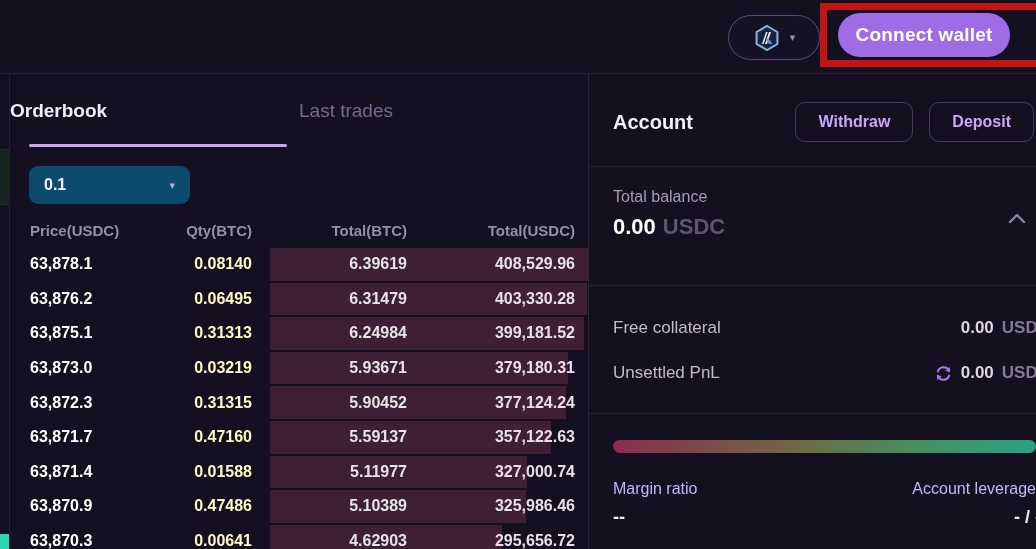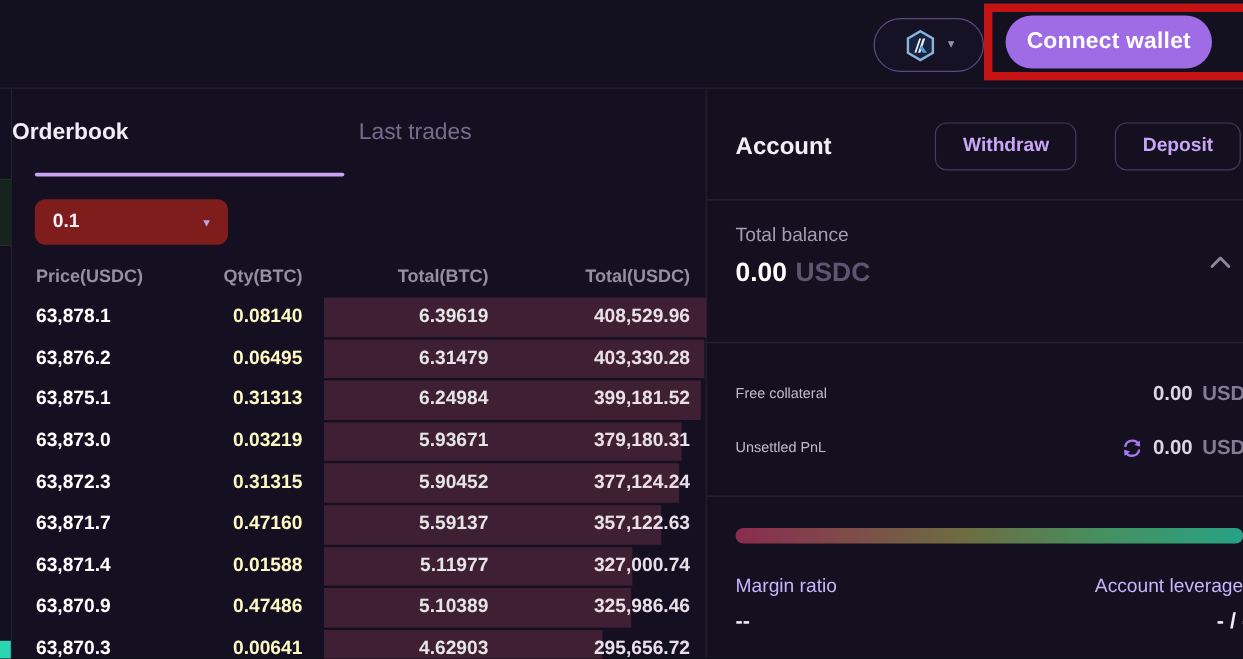--- a/index.html
+++ b/index.html
@@ -58,21 +58,21 @@
     position:relative; width:50%; display:flex; align-items:center; 
     font-size:19px; color:#756b8c; cursor:pointer; font-weight:500;
   }
   .ob-tab.active { color:#f2eef8; font-weight:700; }
   .ob-tab.active::after {
     content:""; position:absolute; bottom:0; left:19px; width:258px; height:3px;
     background:#c9a3f5; border-radius:2px;
   }
   .ob-controls { padding:19px 0 10px 19px; }
   .tick-dropdown {
-    width:161px; height:38px; background:#7f1d1d; border-radius:9px;
+    width:161px; height:38px; background:#0c4a6e; border-radius:9px;
     display:flex; align-items:center; justify-content:space-between;
     padding:0 15px; cursor:pointer;
   }
   .tick-dropdown .val { font-size:16px; font-weight:600; color:#f4f1fa; }
   .tick-dropdown .caret { font-size:11px; color:#b4a6e8; }
 
   .ob-grid {
     display:grid; grid-template-columns:116px 106px 155px 168px;
     padding:0 14px 0 20px; align-items:center; width:100%;
   }
@@ -91,40 +91,40 @@
   .ob-row .c-tbtc  { color:#e5e5e5;padding-left:40px; }
   .ob-row .c-tusdc { color:#eadfe9; }
 
   
   .acct-panel { flex:1; background:#141020; position:relative; }
   .acct-header {
     height:93px; display:flex; align-items:center;
     padding:4px 2px 0 24px; border-bottom:1px solid #292337;
   }
   .acct-title { font-size:20px; font-weight:700; color:#f2eff7; }
-  .acct-btns { margin-left:auto; display:flex; gap:32px; }
+  .acct-btns { margin-left:auto; display:flex; gap:16px; }
   .acct-btn {
     background:transparent; border:1px solid #463a60; border-radius:10px;
     color:#c9a6f8; font-size:16px; font-weight:700; font-family:inherit;
     padding:10px 22px; cursor:pointer; white-space:nowrap;
   }
   .acct-balance {
     height:119px; padding:21px 0 0 24px; position:relative;
     border-bottom:1px solid #292337;
   }
   .bal-label { font-size:16px; color:#a49cb2; }
   .bal-value { margin-top:8px; font-size:22px; font-weight:700; color:#ffffff; }
   .bal-value .ccy { color:#5e5671; margin-left:7px; }
   .bal-chevron { position:absolute; right:10px; top:46px; cursor:pointer; }
   .acct-rows { height:128px; padding:24px 0 0 24px; border-bottom:1px solid #292337; }
   .acct-row {
     display:flex; align-items:center; justify-content:space-between;
     height:36px; margin-bottom:9px;
   }
-  .acct-row .lbl { font-size:12px; color:#c2bbce; }
+  .acct-row .lbl { font-size:17px; color:#c2bbce; }
   .acct-row .valwrap {
     display:flex; align-items:center; gap:8px; margin-right:-14px;
     font-size:17px; font-weight:700; color:#dcd6e4; white-space:nowrap;
   }
   .acct-row .ccy { color:#837b94; font-weight:700; }
   .acct-bottom { padding:26px 0 0 24px; }
   .risk-bar {
     height:13px; border-radius:7px; width:calc(100% - 0px);
     background:linear-gradient(90deg,#8a2c4f 0%,#7c4f48 25%,#6d6c42 45%,#46905f 72%,#27a285 100%);
   }

